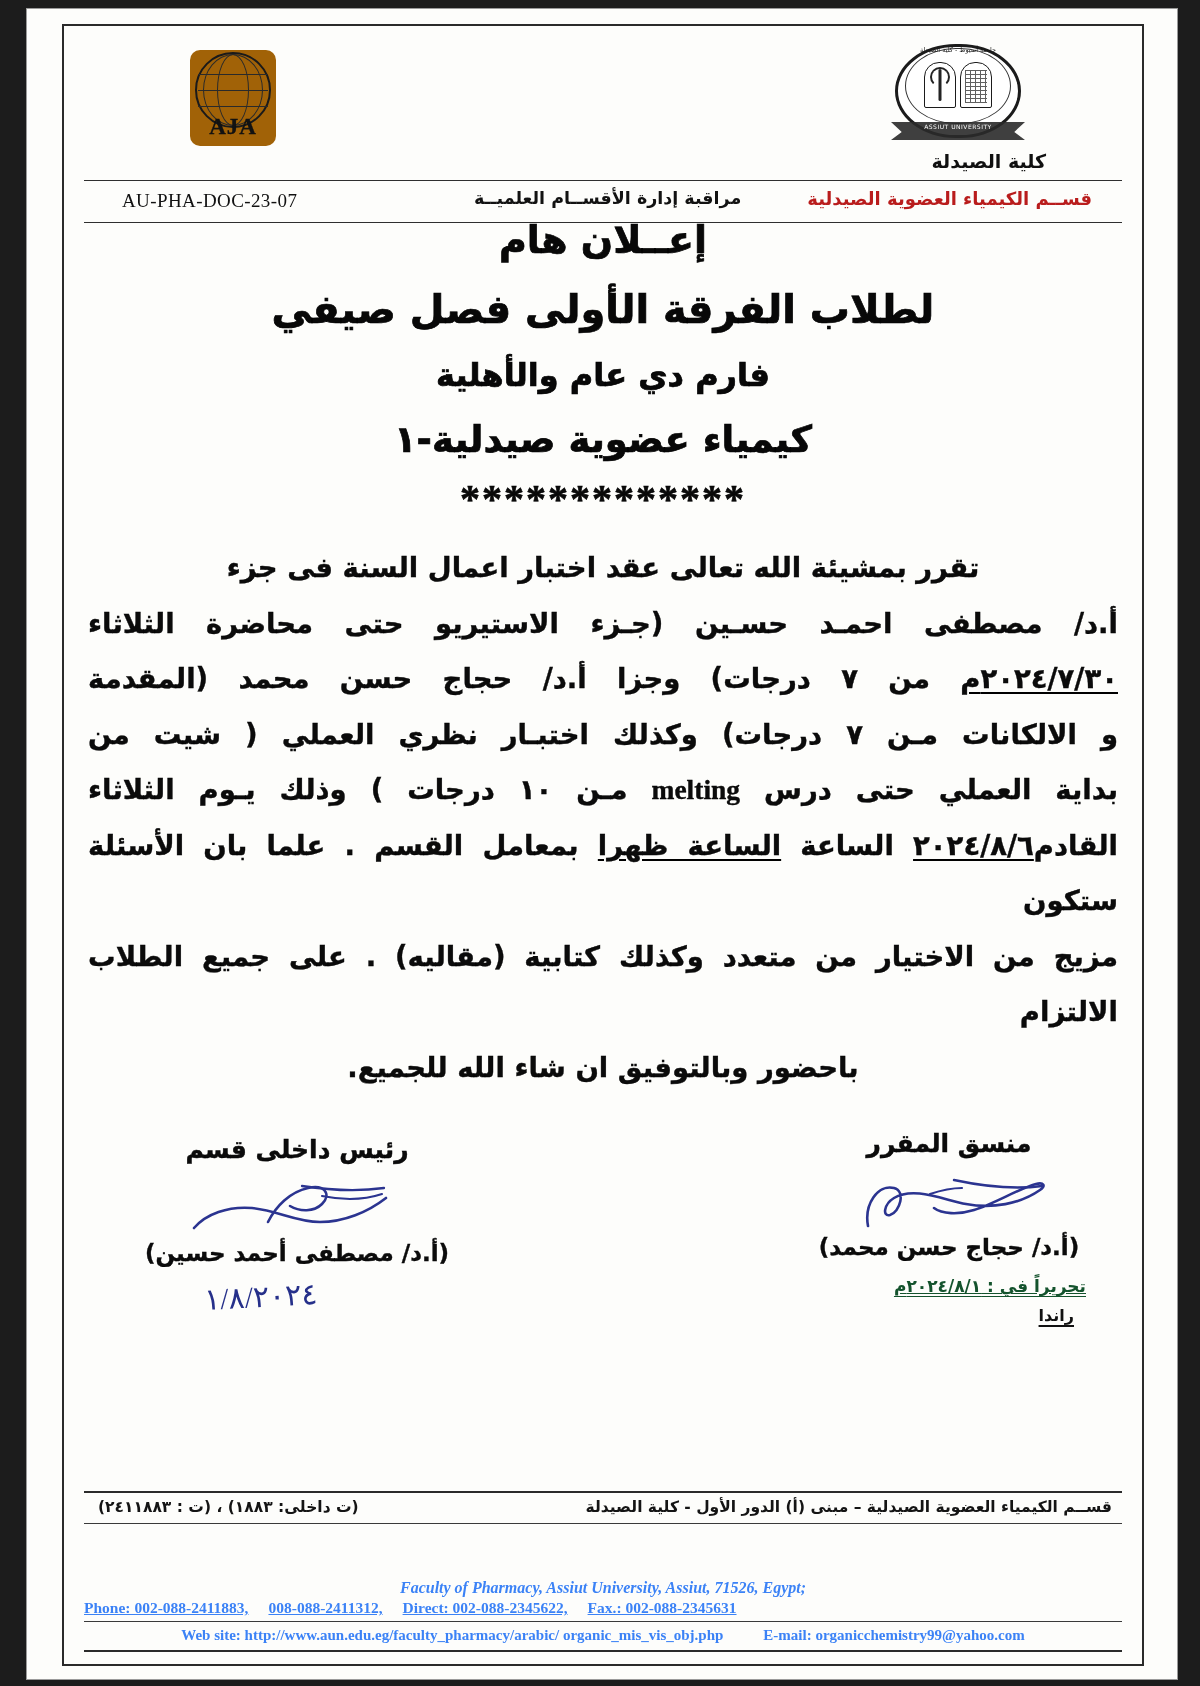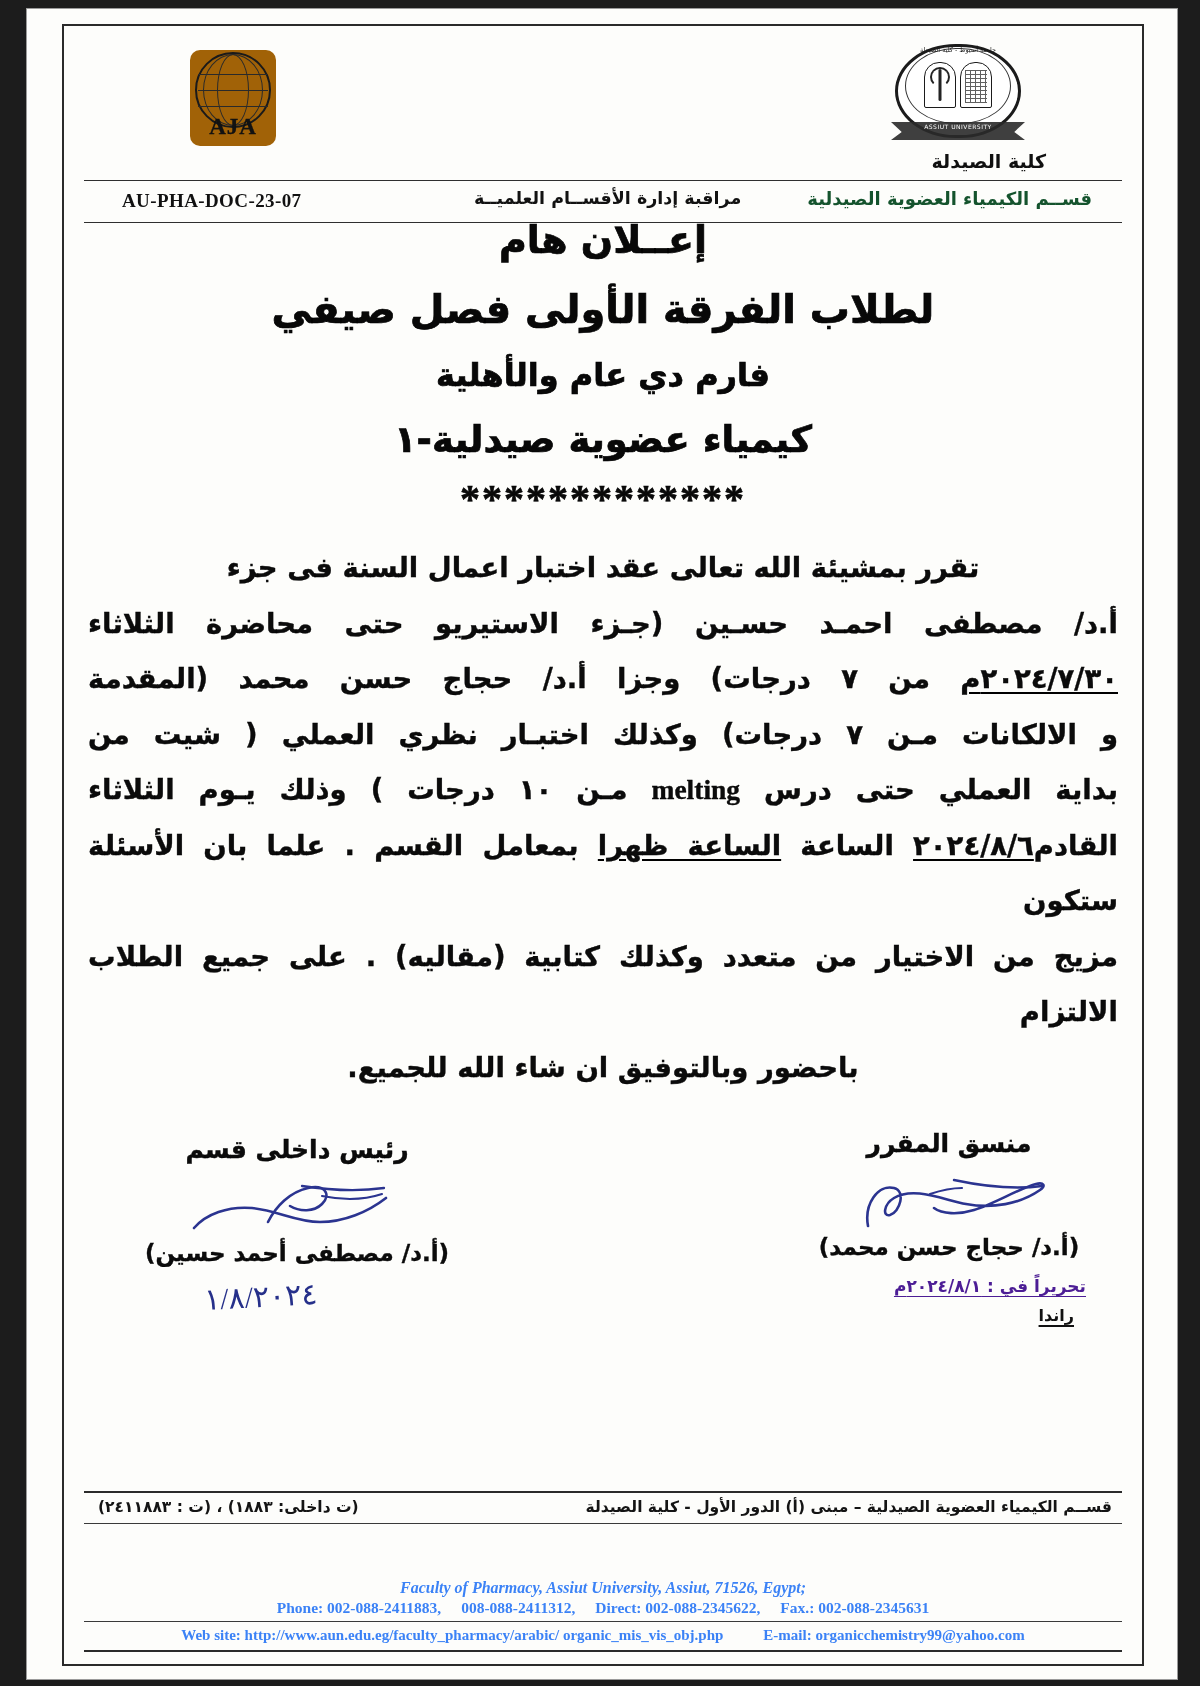--- a/index.html
+++ b/index.html
@@ -146,30 +146,30 @@
   }
   .hrule.r1{top:148px;}
   .hrule.r2{top:190px;}
 
   .meta-row{
     position:absolute;left:10px;right:10px;top:152px;height:36px;
   }
   .doc-code{
     position:absolute;left:38px;top:6px;
     font-family:"Liberation Serif",serif;
-    font-weight:bold;font-size:19px;color:#111;
+    font-weight:normal;font-size:19px;color:#111;
     letter-spacing:.4px;
   }
   .meta-mid{
     position:absolute;left:390px;top:4px;
     font-size:17.5px;font-weight:bold;color:#121212;
   }
   .meta-right{
     position:absolute;right:30px;top:4px;
-    font-size:18px;font-weight:bold;color:#14532d;
+    font-size:18px;font-weight:bold;color:#b91c1c;
   }
 
   
   .titles{
     margin-top:36px;
     text-align:center;
   }
   .t-line{
     font-weight:bold;
     color:#080808;
@@ -230,23 +230,24 @@
     height:74px;position:relative;margin-top:2px;
   }
   .sig-ink svg{position:absolute;left:50%;top:0;transform:translateX(-50%);}
   .sig-name{
     font-size:23px;font-weight:bold;color:#0b0b0b;
     -webkit-text-stroke:0.35px #000;
     letter-spacing:.5px;
   }
   .sig-date-line{
     margin-top:16px;
-    font-size:17px;font-weight:bold;color:#4c1d95;
+    font-size:17px;font-weight:bold;color:#14532d;
     text-align:right;
     padding-right:28px;
+    text-decoration:underline;
   }
   .sig-date-line .u{text-decoration-thickness:1.4px;}
   .sig-randa{
     margin-top:10px;
     font-size:16px;font-weight:bold;color:#111;
     text-align:right;padding-right:40px;
   }
   .hand-date{
     position:absolute;left:130px;top:150px;
     font-family:"Liberation Serif",serif;
@@ -271,21 +272,21 @@
   .f-lines{
     text-align:center;
     font-family:"Liberation Serif",serif;
     direction:ltr;
     color:#3b82f6;
     padding:4px 0 2px 0;
     margin-top:48px;
   }
   .f-line1{font-size:16px;font-style:italic;font-weight:bold;padding:3px 0 1px;}
   .f-line2{font-size:15.5px;font-weight:bold;padding:1px 0 4px;
-    display:flex;justify-content:center;gap:20px;}
+    display:flex;justify-content:flex-start;gap:20px;text-decoration:underline;}
   .f-line3{font-size:15px;font-weight:bold;padding:5px 0 4px;
     display:flex;justify-content:center;gap:40px;}
 </style>
 </head>
 <body>
 
 <div class="page">
   <div class="scan-border"></div>
 
   <div class="paper">

